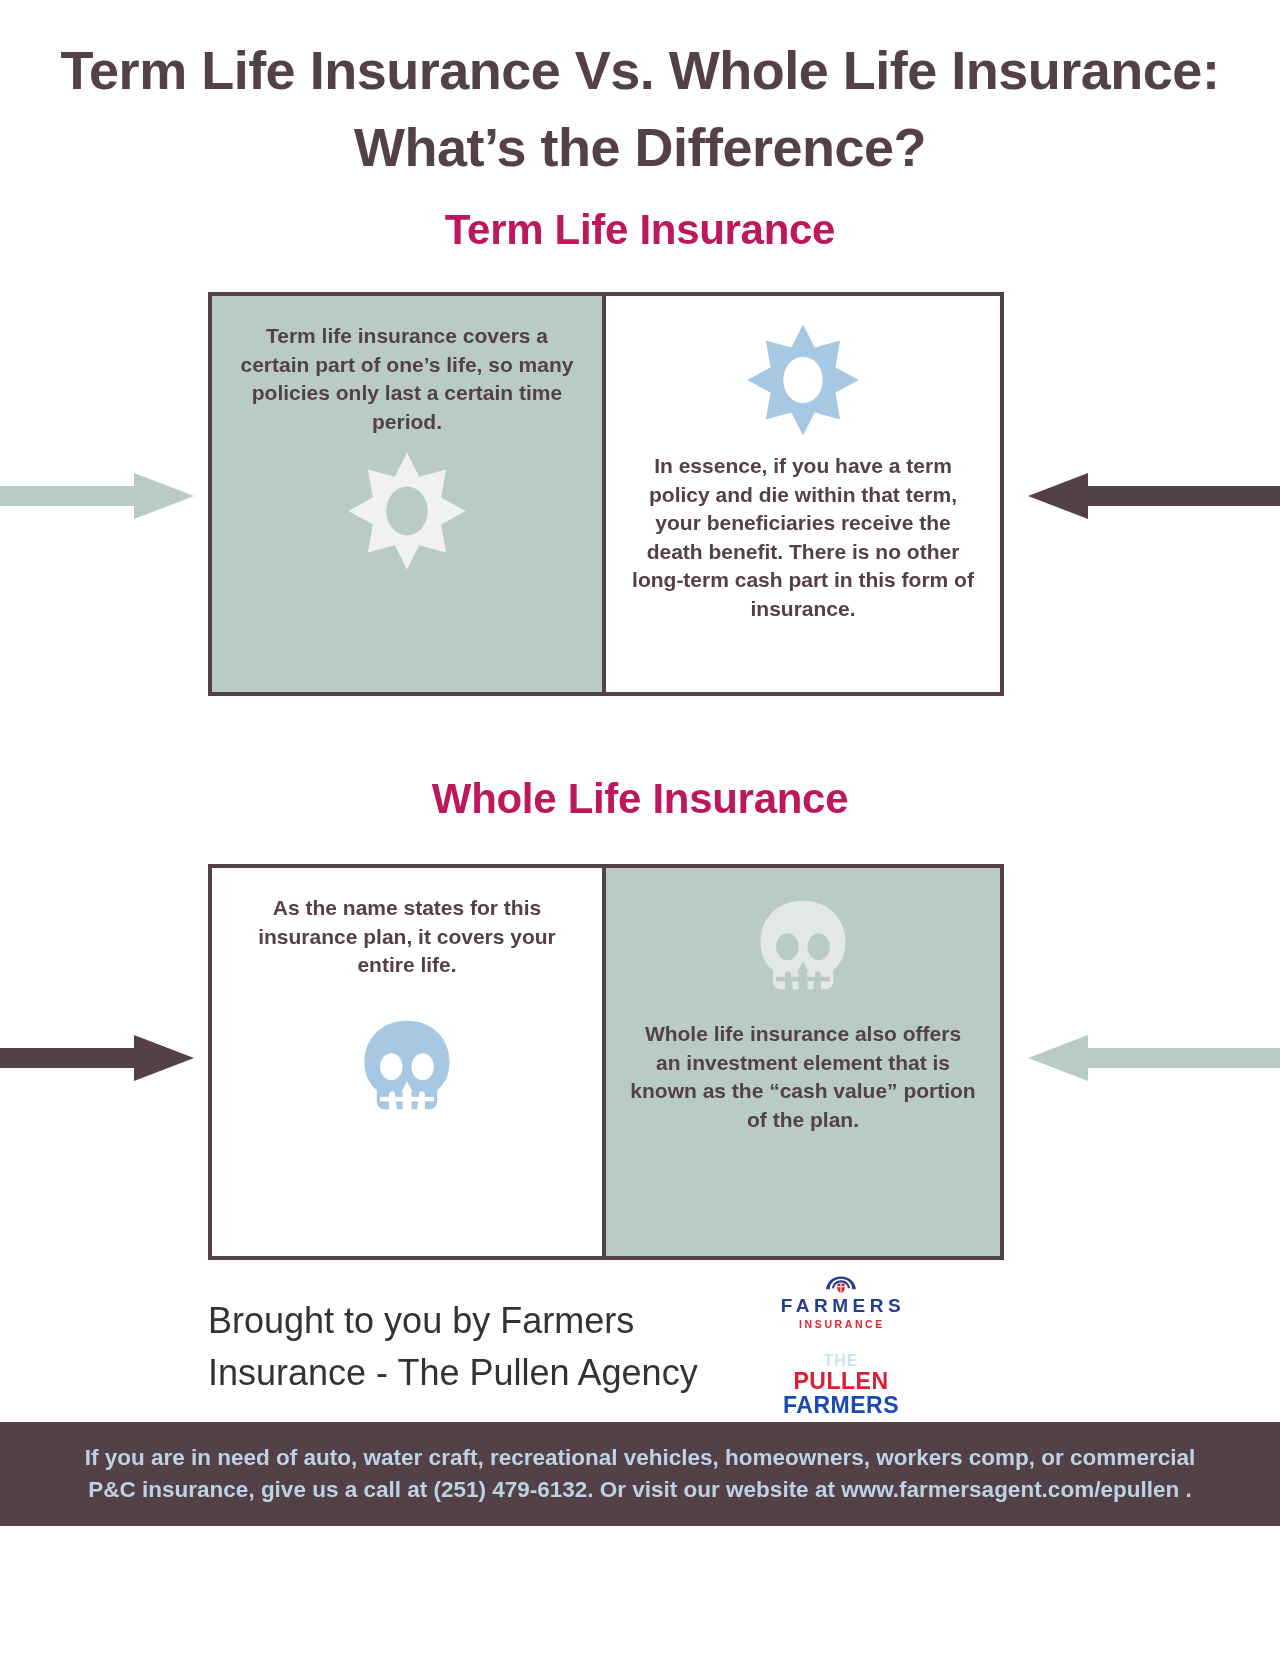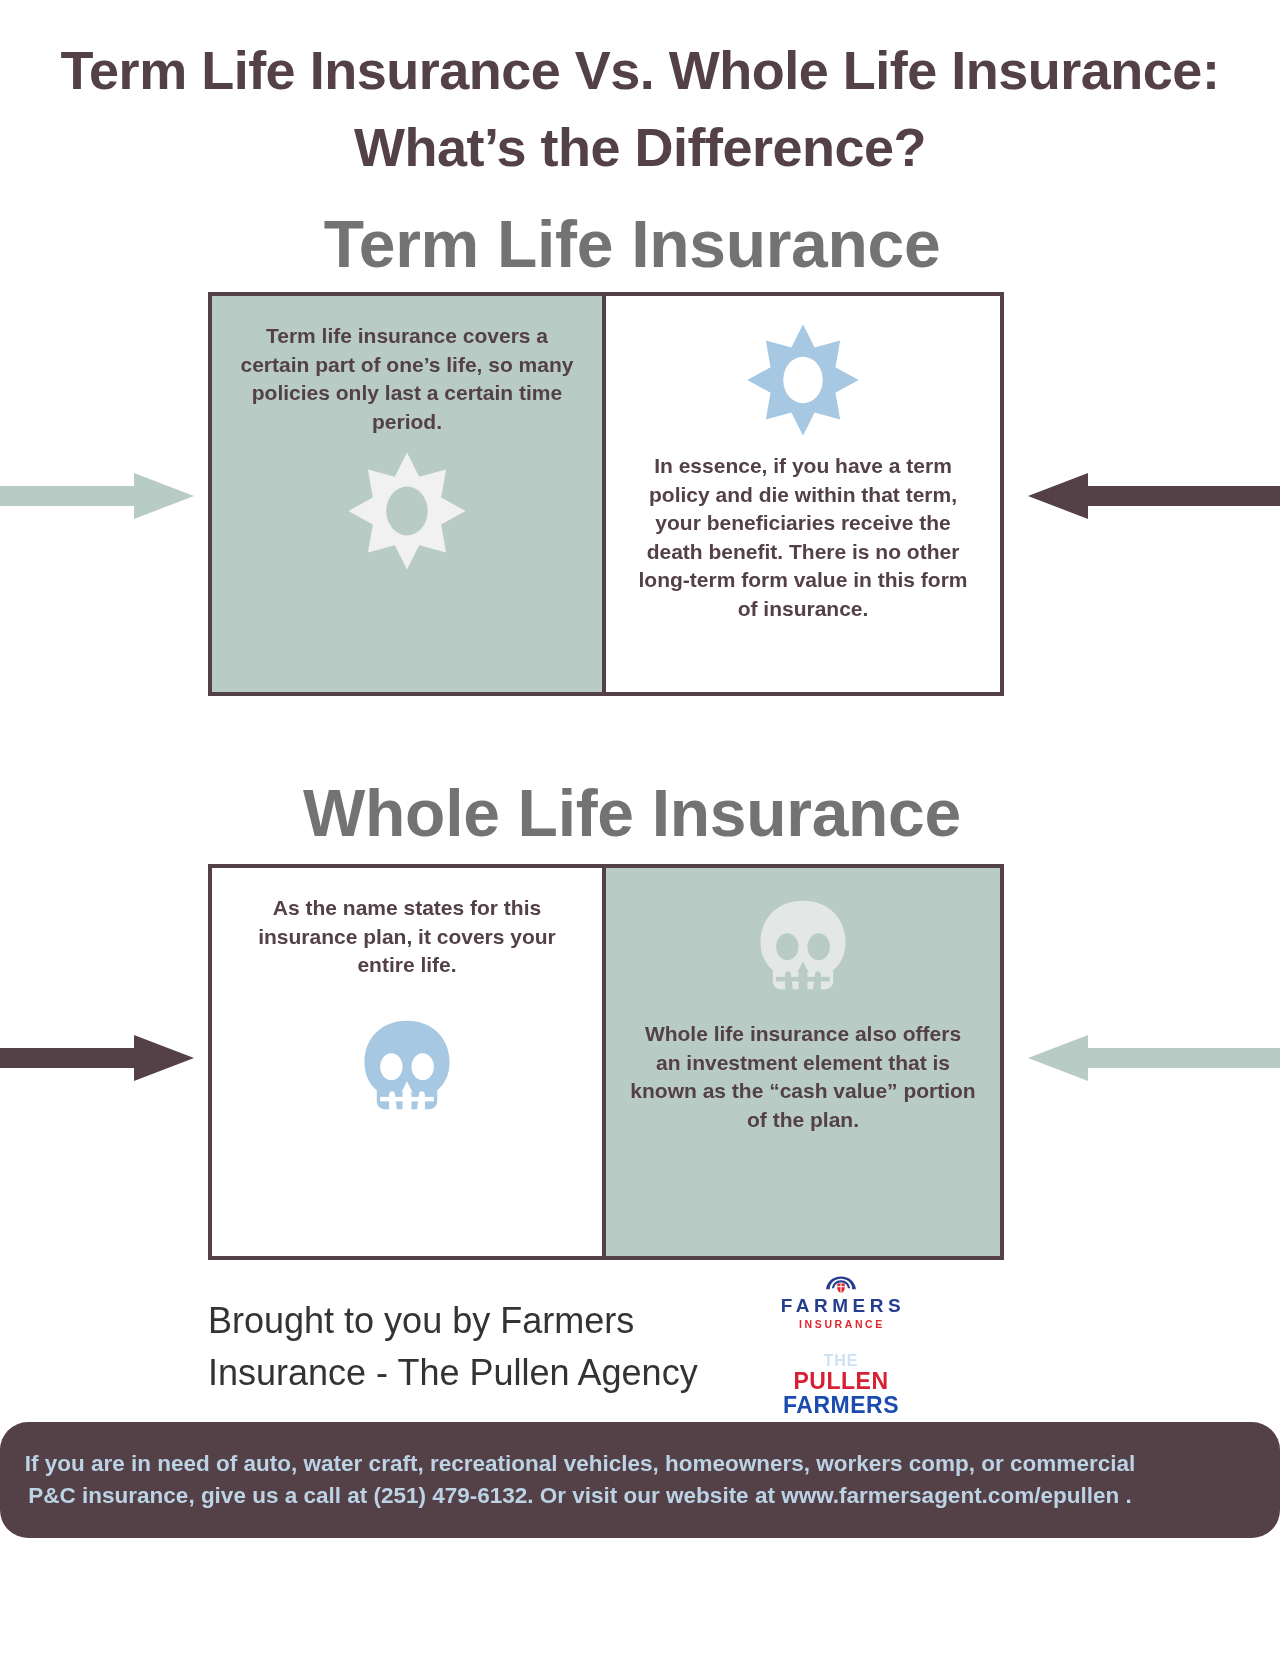--- a/index.html
+++ b/index.html
@@ -33,25 +33,25 @@
     font-weight: bold;
     line-height: 1.42;
     color: #534147;
     letter-spacing: -0.5px;
   }
 
   
   .section-heading {
     position: absolute;
     width: 1160px;
-    left: 52px;
+    left: 60px;
     text-align: center;
-    font-size: 66px;
-    font-weight: bold;
-    color: #737373;
+    font-size: 42px;
+    font-weight: bold;
+    color: #be185d;
     letter-spacing: -0.3px;
   }
   #term-heading { top: 206px; }
   #whole-heading { top: 775px; }
 
   
   .compare-box {
     position: absolute;
     left: 208px;
     width: 796px;
@@ -176,26 +176,25 @@
     color: #1b4bb0;
     line-height: 1.02;
   }
 
   
   .footer {
     position: absolute;
     left: 0;
     top: 1422px;
     width: 1280px;
-    height: 116px;
+    height: 104px;
     background: #534147;
     display: flex;
     align-items: center;
-    justify-content: flex-start;
-    border-radius: 28px;
+    justify-content: center;
   }
   .footer-text {
     color: #bcd3e6;
     font-size: 22.5px;
     font-weight: bold;
     line-height: 1.42;
     text-align: center;
     width: 1160px;
   }
 </style>
@@ -228,21 +227,21 @@
       </div>
     </div>
 
     <div class="panel plain icon-first">
       <div class="icon-wrap">
         <svg width="116" height="116" viewBox="0 0 100 100">
           <path fill="#a6c8e2" d="M50,2 L60,22 L82,16 L78,39 L98,50 L78,61 L82,84 L60,78 L50,98 L40,78 L18,84 L22,61 L2,50 L22,39 L18,16 L40,22 Z"></path>
           <ellipse cx="50" cy="50" rx="17" ry="20" fill="#ffffff"></ellipse>
         </svg>
       </div>
-      <div class="panel-text">In essence, if you have a term policy and die within that term, your beneficiaries receive the death benefit. There is no other long-term form value in this form of insurance.</div>
+      <div class="panel-text">In essence, if you have a term policy and die within that term, your beneficiaries receive the death benefit. There is no other long-term cash part in this form of insurance.</div>
     </div>
 
   </div>
 
   <div class="section-heading" id="whole-heading">Whole Life Insurance</div>
 
   <svg class="arrow" id="arrow-whole-left" viewBox="0 0 200 46" preserveAspectRatio="none">
     <path d="M0,13 L140,13 L140,0 L200,23 L140,46 L140,33 L0,33 Z" fill="#534147"></path>
   </svg>
 

